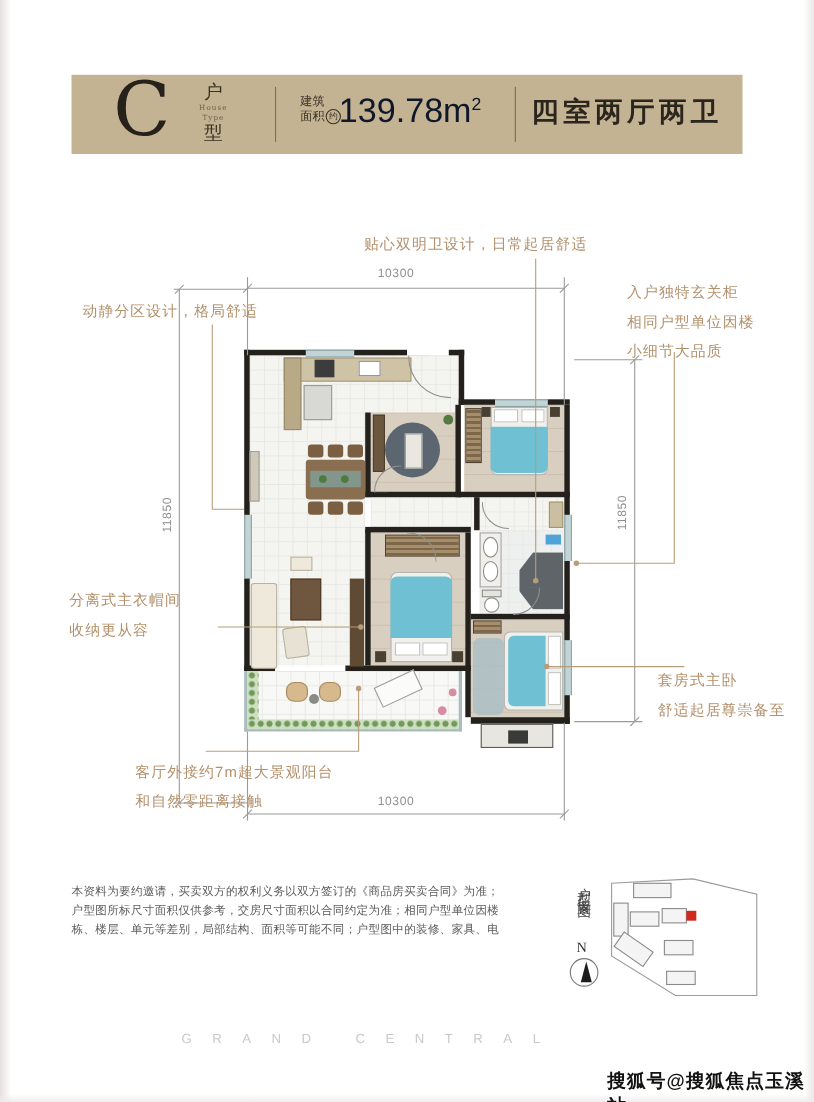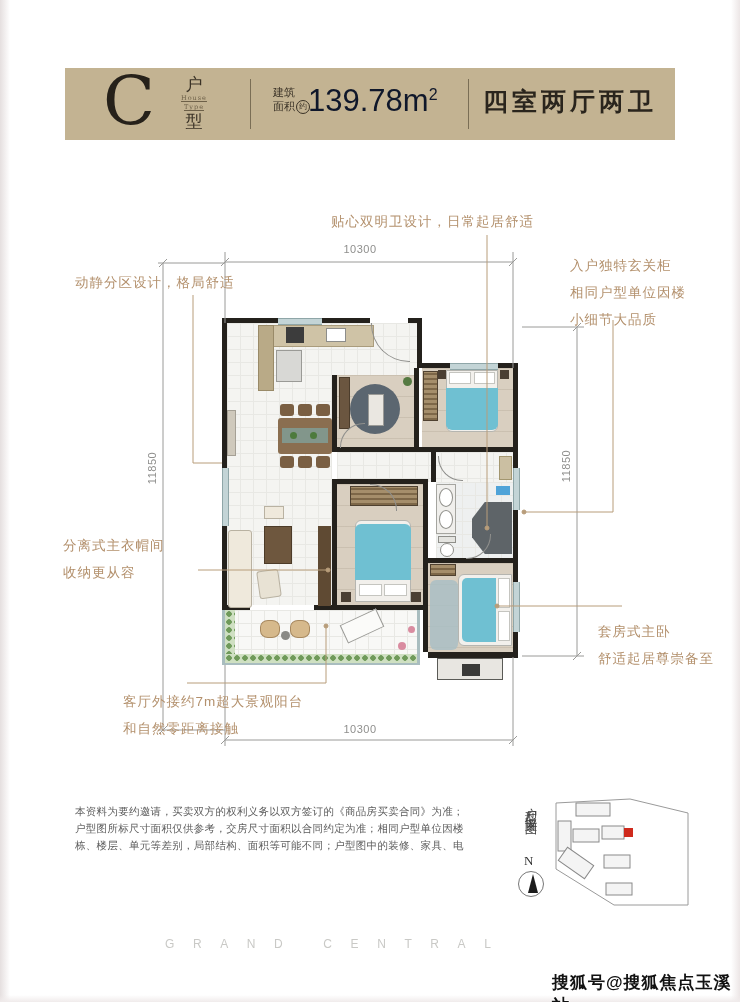--- a/index.html
+++ b/index.html
@@ -9,21 +9,21 @@
   
   .edge-l{left:0;top:0;width:10px;height:1002px;background:linear-gradient(to right,#e5dfdf,rgba(255,255,255,0));}
   .edge-r{right:0;top:0;width:9px;height:1002px;background:linear-gradient(to left,#ece6e6,rgba(255,255,255,0));}
   .edge-b{left:0;bottom:0;width:740px;height:7px;background:linear-gradient(to top,#f0ebeb,rgba(255,255,255,0));}
   
   .banner{left:65px;top:68px;width:610px;height:72px;background:#c3b392;}
   .c-letter{left:38px;top:-8px;font-family:"DejaVu Serif",serif;font-size:68px;line-height:82px;
             color:#26211a;font-weight:400;}
   .t-stack{left:106px;top:7px;width:46px;text-align:center;color:#3a3226;font-family:"DejaVu Serif",serif;}
   .t-stack .zh{font-size:17px;line-height:19px;}
-  .t-stack .en{font-size:6.5px;letter-spacing:1px;color:#6d6048;line-height:9px;text-decoration:underline;}
+  .t-stack .en{font-size:6.5px;letter-spacing:1px;color:#6d6048;line-height:9px;}
   .vdiv{width:1px;height:50px;background:rgba(62,52,34,.55);}
   .area-label{left:208px;top:17px;font-size:11px;line-height:14px;color:#3a3226;font-weight:normal;}
   .area-circle{display:inline-block;width:12px;height:12px;border:1px solid #3a3226;border-radius:50%;
                font-size:8px;line-height:12px;text-align:center;vertical-align:1px;margin-left:1px;}
   .area-value{left:243px;top:15px;font-size:31px;color:#0f172a;letter-spacing:0;}
   .area-value sup{font-size:16px;}
   .layout-text{left:418px;top:17px;font-size:25px;letter-spacing:4px;color:#2a251d;
                font-family:"Liberation Serif",serif;font-weight:bold;}
   
   .ann{color:#b3906c;font-size:13.5px;letter-spacing:1px;line-height:27px;white-space:nowrap;z-index:6;}
@@ -37,21 +37,21 @@
         linear-gradient(90deg,#e8e8e4 1px,transparent 1px);background-size:13px 13px;}
   .wood{background-color:#d9cfc0;background-image:linear-gradient(rgba(120,100,80,.14) 1px,transparent 1px);
         background-size:9px 21px;}
   .hatch{background:repeating-linear-gradient(0deg,#7d6748 0 2px,#a58e6b 2px 5px);border:1px solid #4f4130;}
   .glass{position:absolute;background:#a9bdbf;}
   .win{position:absolute;background:#c3d4d6;border-top:1px solid #8fa6a8;border-bottom:1px solid #8fa6a8;}
   .winv{position:absolute;background:#c3d4d6;border-left:1px solid #8fa6a8;border-right:1px solid #8fa6a8;}
   .f{position:absolute;box-sizing:border-box;}
   .arc{position:absolute;border:1px solid #8f8f8c;background:transparent;}
   
-  .disclaimer{left:75px;top:803px;width:412px;color:#5c5c5c;font-size:10.5px;line-height:17px;letter-spacing:.3px;}
+  .disclaimer{left:65px;top:803px;width:412px;color:#5c5c5c;font-size:10.5px;line-height:17px;letter-spacing:.3px;}
   .brand{left:165px;top:937px;width:410px;font-size:12px;letter-spacing:1.55em;color:#c9c9c6;white-space:nowrap;}
   .sohu{left:552px;top:971px;font-size:17px;font-weight:bold;color:#121212;letter-spacing:1px;
         text-shadow:-1px 0 #fff,1px 0 #fff,0 -1px #fff,0 1px #fff;}
   .sitemap-label{left:522px;top:797px;writing-mode:vertical-rl;letter-spacing:4px;font-size:12.5px;color:#3f3f3f;}
   .compass-circle{left:518px;top:871px;width:26px;height:26px;border:1px solid #777;border-radius:50%;}
   .compass-n{left:524px;top:853px;font-size:13px;color:#333;font-family:"Liberation Serif",serif;}
   .needle{left:528px;top:874px;width:0;height:0;border-left:5px solid transparent;border-right:5px solid transparent;
           border-bottom:19px solid #1c1c1c;}
 </style>
 </head>
@@ -88,21 +88,21 @@
   </div>
   <div class="abs ann" style="left:75px;top:269px;">动静分区设计，格局舒适</div>
   <div class="abs ann" style="left:63px;top:532px;">
     <div>分离式主衣帽间</div>
     <div>收纳更从容</div>
   </div>
   <div class="abs ann" style="left:123px;top:688px;">
     <div>客厅外接约7m超大景观阳台</div>
     <div>和自然零距离接触</div>
   </div>
-  <div class="abs ann" style="left:598px;top:605px;margin-top:13px;">
+  <div class="abs ann" style="left:598px;top:605px;">
     <div>套房式主卧</div>
     <div>舒适起居尊崇备至</div>
   </div>
 
   <div class="abs dim" style="left:338px;top:243px;">10300</div>
   <div class="abs dim" style="left:338px;top:723px;">10300</div>
   <div class="abs dim rot" style="left:130px;top:462px;">11850</div>
   <div class="abs dim rot" style="left:544px;top:460px;">11850</div>
 
   <div class="abs plan">

